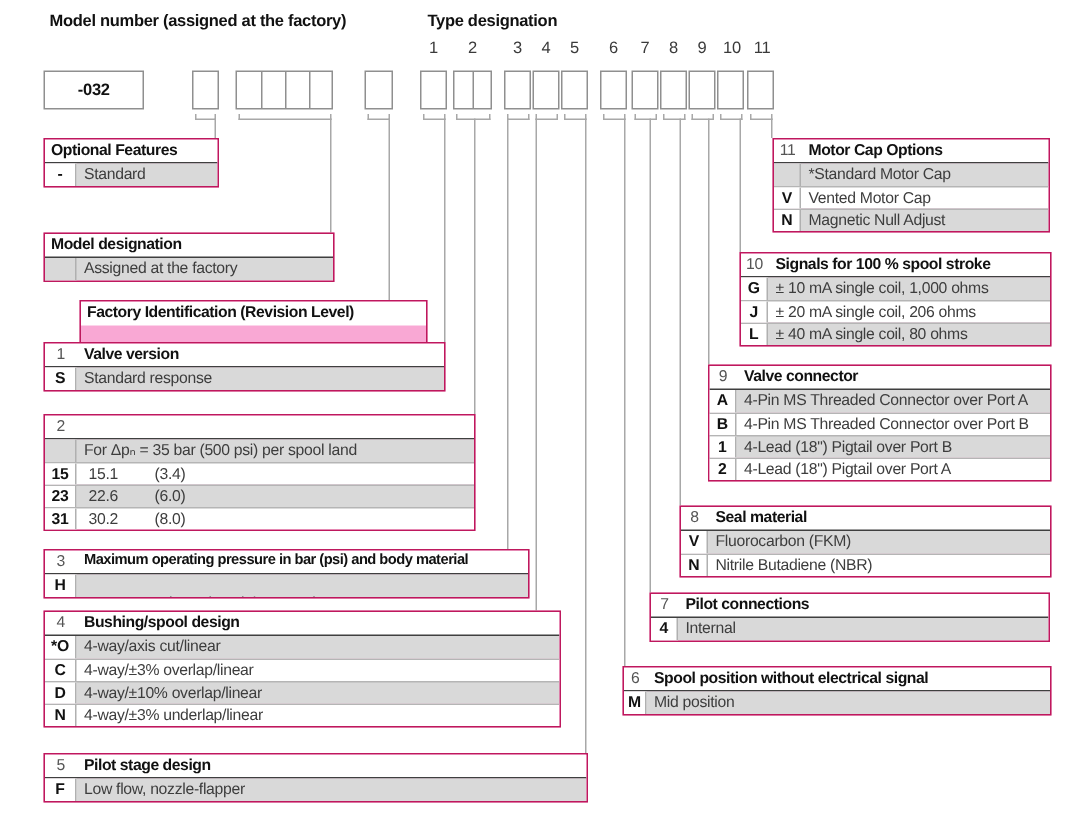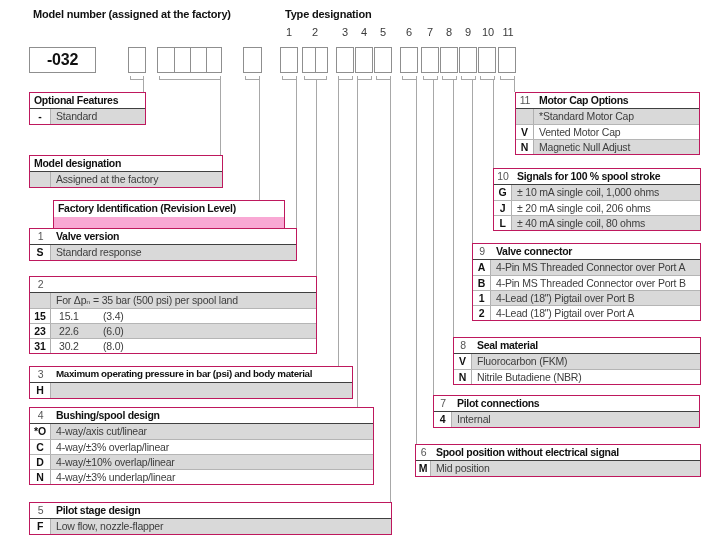--- a/index.html
+++ b/index.html
@@ -2,21 +2,21 @@
 <html><head>
 <meta charset="utf-8">
 <style>
   html,body{margin:0;padding:0;background:#fff;}
   #page{position:relative;width:724px;height:551px;background:#fff;overflow:hidden;
         font-family:"Liberation Sans","DejaVu Sans",sans-serif;letter-spacing:-0.2px;color:#222;}
   .lbl-title{position:absolute;font-weight:bold;font-size:11px;color:#111;white-space:nowrap;}
   .posnum{position:absolute;top:26px;height:14px;text-align:center;font-size:11px;color:#3a3a3a;}
   .tbox{position:absolute;top:47px;height:26px;border:1px solid #8f8f8f;background:#fff;box-sizing:border-box;}
   .celldiv{position:absolute;top:0;bottom:0;width:1px;background:#8f8f8f;}
-  .mnum{font-weight:bold;font-size:16px;color:#111;text-align:center;line-height:24px;}
+  .mnum{font-weight:bold;font-size:11px;color:#111;text-align:center;line-height:24px;}
   .elbow{position:absolute;top:76px;height:4px;border-left:1px solid #a8a8a8;border-right:1px solid #a8a8a8;border-bottom:1px solid #a8a8a8;box-sizing:border-box;}
   .vline{position:absolute;width:1px;background:#a8a8a8;}
   .tbl{position:absolute;border:1px solid #be185d;background:#f9a8d4;box-sizing:border-box;font-size:10.5px;overflow:hidden;}
   .hdr{display:flex;height:16px;line-height:15px;border-bottom:1px solid #3f3f3f;background:#fff;box-sizing:border-box;}
   .hdr .num{flex:none;text-align:center;color:#555;}
   .hdr .ttl{font-weight:bold;color:#111;padding-left:5px;white-space:nowrap;letter-spacing:-0.3px;}
   .hdr .ttl.noind{padding-left:4px;}
   .hdr .ttl.small{font-size:9.8px;letter-spacing:-0.35px;line-height:14px;}
   .row{display:flex;height:15px;line-height:14px;box-sizing:border-box;background:#fff;}
   .row + .row{border-top:1px solid #b5b5b5;}

